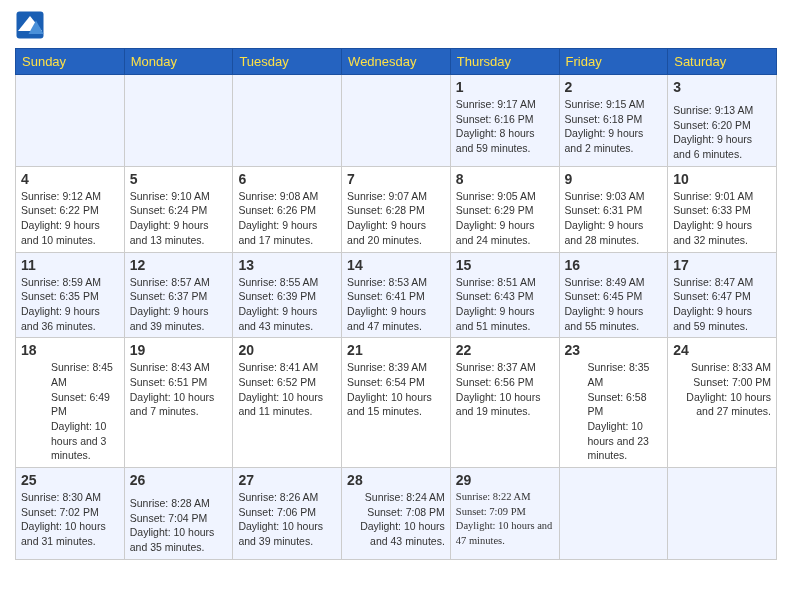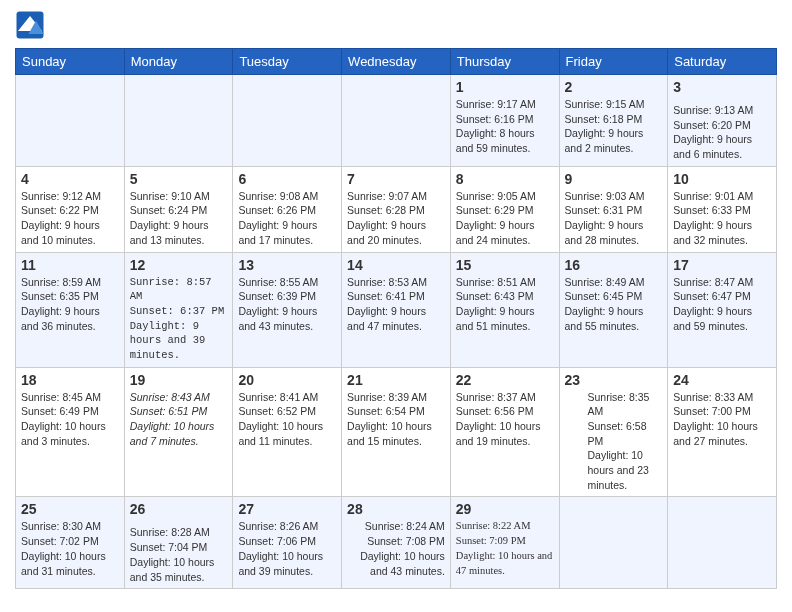--- a/index.html
+++ b/index.html
@@ -50,21 +50,21 @@
       font-size: 14px;
       color: #555;
     }
     table {
       width: 100%;
       border-collapse: collapse;
       table-layout: fixed;
     }
     thead tr th {
       background-color: #2563c0;
-      color: #ffffff;
+      color: #fde047;
       text-align: left;
       padding: 5px 6px;
       font-size: 13px;
       font-weight: normal;
       border: 1px solid #1a4fa0;
     }
     tbody tr td {
       border: 1px solid #ccc;
       vertical-align: top;
       padding: 4px 5px;
@@ -193,21 +193,21 @@
         </tr>
         <tr>
           <td>
             <span class="day-number">11</span>
             <div class="day-info" style="white-space: pre-line;">Sunrise: 8:59 AM
 Sunset: 6:35 PM
 Daylight: 9 hours and 36 minutes.</div>
           </td>
           <td>
             <span class="day-number">12</span>
-            <div class="day-info" style="white-space: pre-line; font-family: Liberation Mono, monospace;">Sunrise: 8:57 AM
+            <div class="day-info" style="white-space: pre-line;">Sunrise: 8:57 AM
 Sunset: 6:37 PM
 Daylight: 9 hours and 39 minutes.</div>
           </td>
           <td>
             <span class="day-number">13</span>
             <div class="day-info" style="white-space: pre-line;">Sunrise: 8:55 AM
 Sunset: 6:39 PM
 Daylight: 9 hours and 43 minutes.</div>
           </td>
           <td>
@@ -231,27 +231,27 @@
           <td>
             <span class="day-number">17</span>
             <div class="day-info" style="white-space: pre-line;">Sunrise: 8:47 AM
 Sunset: 6:47 PM
 Daylight: 9 hours and 59 minutes.</div>
           </td>
         </tr>
         <tr>
           <td>
             <span class="day-number">18</span>
-            <div class="day-info" style="white-space: pre-line;">Sunrise: 8:45 AM
+            <div class="day-info" style="white-space: pre-line; margin-left: 30px;">Sunrise: 8:45 AM
 Sunset: 6:49 PM
 Daylight: 10 hours and 3 minutes.</div>
           </td>
           <td>
             <span class="day-number">19</span>
-            <div class="day-info" style="white-space: pre-line; font-style: italic;">Sunrise: 8:43 AM
+            <div class="day-info" style="white-space: pre-line;">Sunrise: 8:43 AM
 Sunset: 6:51 PM
 Daylight: 10 hours and 7 minutes.</div>
           </td>
           <td>
             <span class="day-number">20</span>
             <div class="day-info" style="white-space: pre-line;">Sunrise: 8:41 AM
 Sunset: 6:52 PM
 Daylight: 10 hours and 11 minutes.</div>
           </td>
           <td>
@@ -267,21 +267,21 @@
 Daylight: 10 hours and 19 minutes.</div>
           </td>
           <td>
             <span class="day-number">23</span>
             <div class="day-info" style="white-space: pre-line; margin-left: 23px;">Sunrise: 8:35 AM
 Sunset: 6:58 PM
 Daylight: 10 hours and 23 minutes.</div>
           </td>
           <td>
             <span class="day-number">24</span>
-            <div class="day-info" style="white-space: pre-line;">Sunrise: 8:33 AM
+            <div class="day-info" style="white-space: pre-line; text-align: right;">Sunrise: 8:33 AM
 Sunset: 7:00 PM
 Daylight: 10 hours and 27 minutes.</div>
           </td>
         </tr>
         <tr>
           <td>
             <span class="day-number">25</span>
             <div class="day-info" style="white-space: pre-line;">Sunrise: 8:30 AM
 Sunset: 7:02 PM
 Daylight: 10 hours and 31 minutes.</div>

